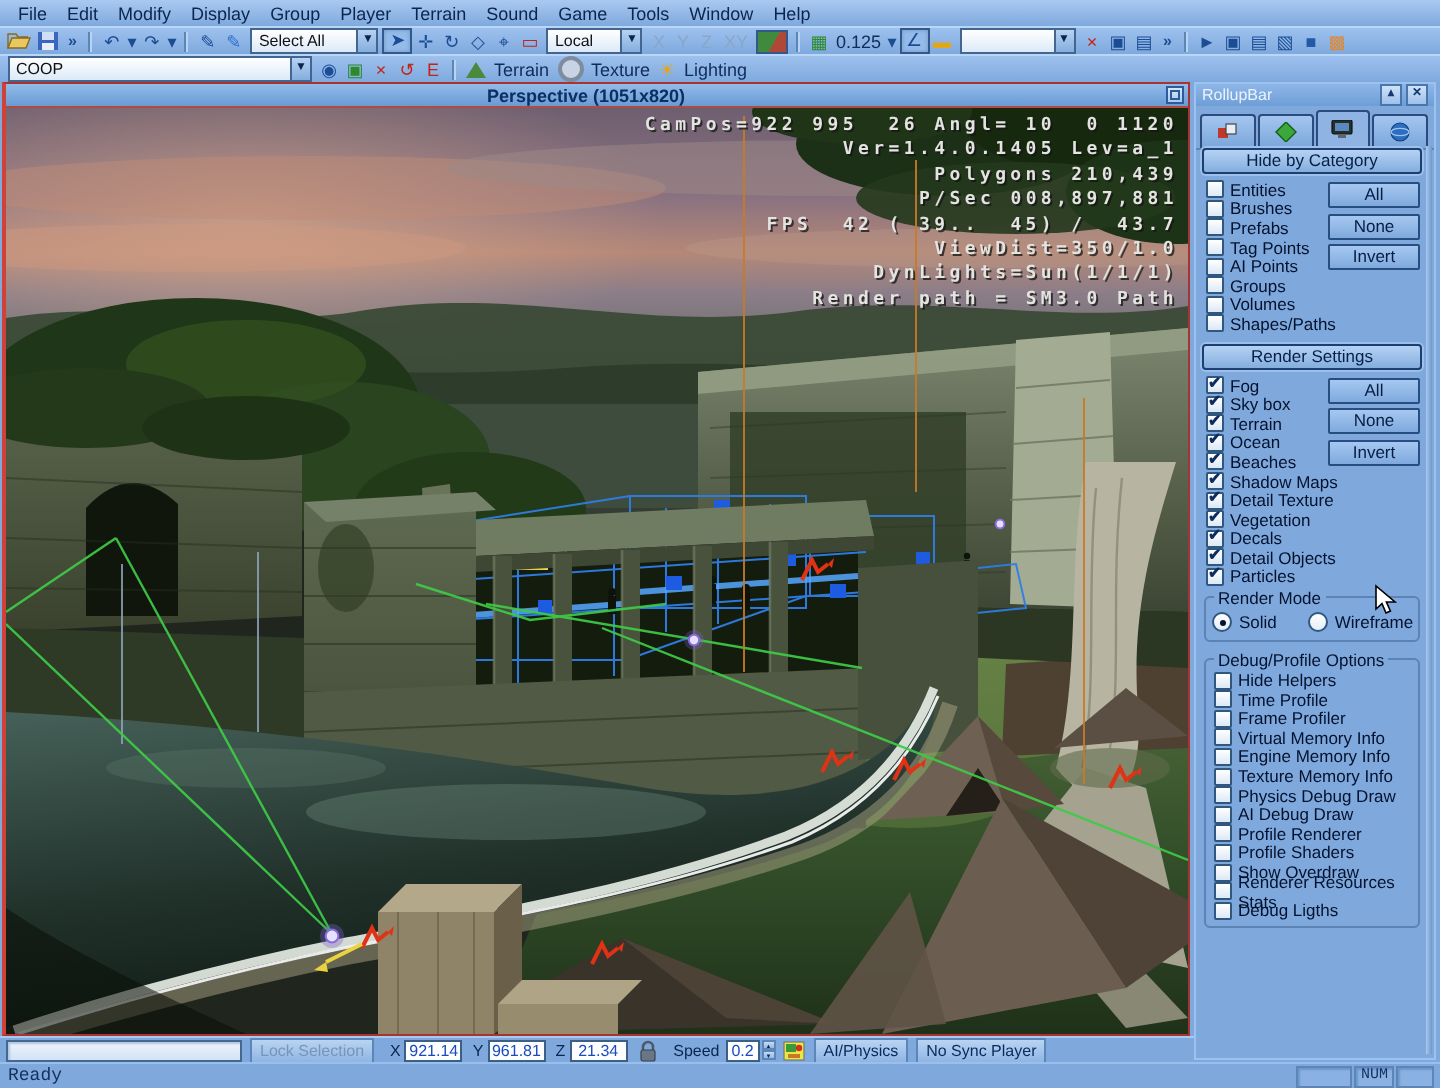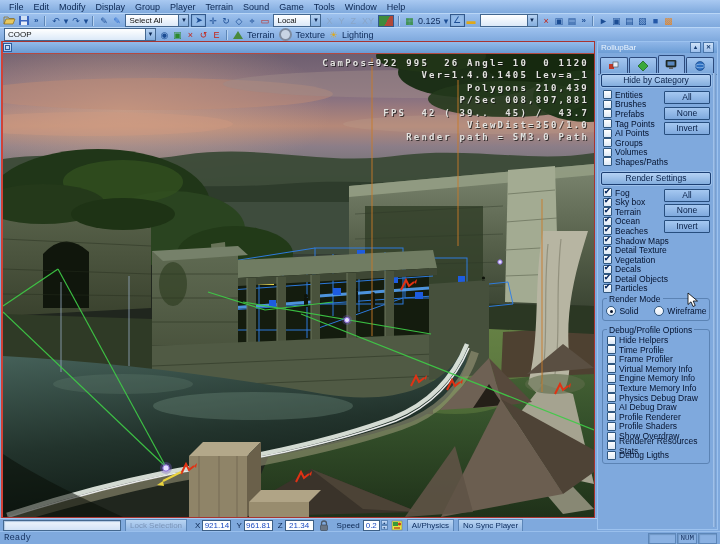--- a/index.html
+++ b/index.html
@@ -200,20 +200,21 @@
     <span class="tri"></span>
     <span class="tb-label">Terrain</span>
     <span class="donut"></span>
     <span class="tb-label">Texture</span>
     <span class="ticon gold">☀</span>
     <span class="tb-label">Lighting</span>
   </div>
 
   <div class="viewport">
     <div class="vp-title">
+      <span class="t">Perspective (1051x820)</span>
       <span class="vp-max"></span>
     </div>
     <div class="scene">
       <svg viewBox="0 0 591 463" preserveAspectRatio="none">
         <defs>
           <linearGradient id="sky" x1="0" y1="0" x2="0" y2="1">
             <stop offset="0" stop-color="#6e5f70"></stop>
               <stop offset=".28" stop-color="#8a7280"></stop>
             <stop offset=".45" stop-color="#b58878"></stop>
               <stop offset=".58" stop-color="#8b7d88"></stop>
@@ -425,20 +426,21 @@
         <path d="M0,400 L0,463 L120,463 C70,440 30,420 0,400 Z" fill="#0a0f08" opacity=".55"></path>
       </svg>
       <div class="hud">
 
       <div class="hud-line">CamPos=922 995  26 Angl= 10  0 1120</div>
           <div class="hud-line">Ver=1.4.0.1405 Lev=a_1</div>
           <div class="hud-line">Polygons 210,439</div>
           <div class="hud-line">P/Sec 008,897,881</div>
           <div class="hud-line">FPS  42 ( 39..  45) /  43.7</div>
           <div class="hud-line">ViewDist=350/1.0</div>
+          <div class="hud-line">DynLights=Sun(1/1/1)</div>
           <div class="hud-line">Render path = SM3.0 Path</div>
         </div>
     </div>
   </div>
 
   <div class="rollup">
     <div class="ru-title">
       <span class="t">RollupBar</span>
       <span class="ru-btn">▴</span>
       <span class="ru-btn">✕</span>

